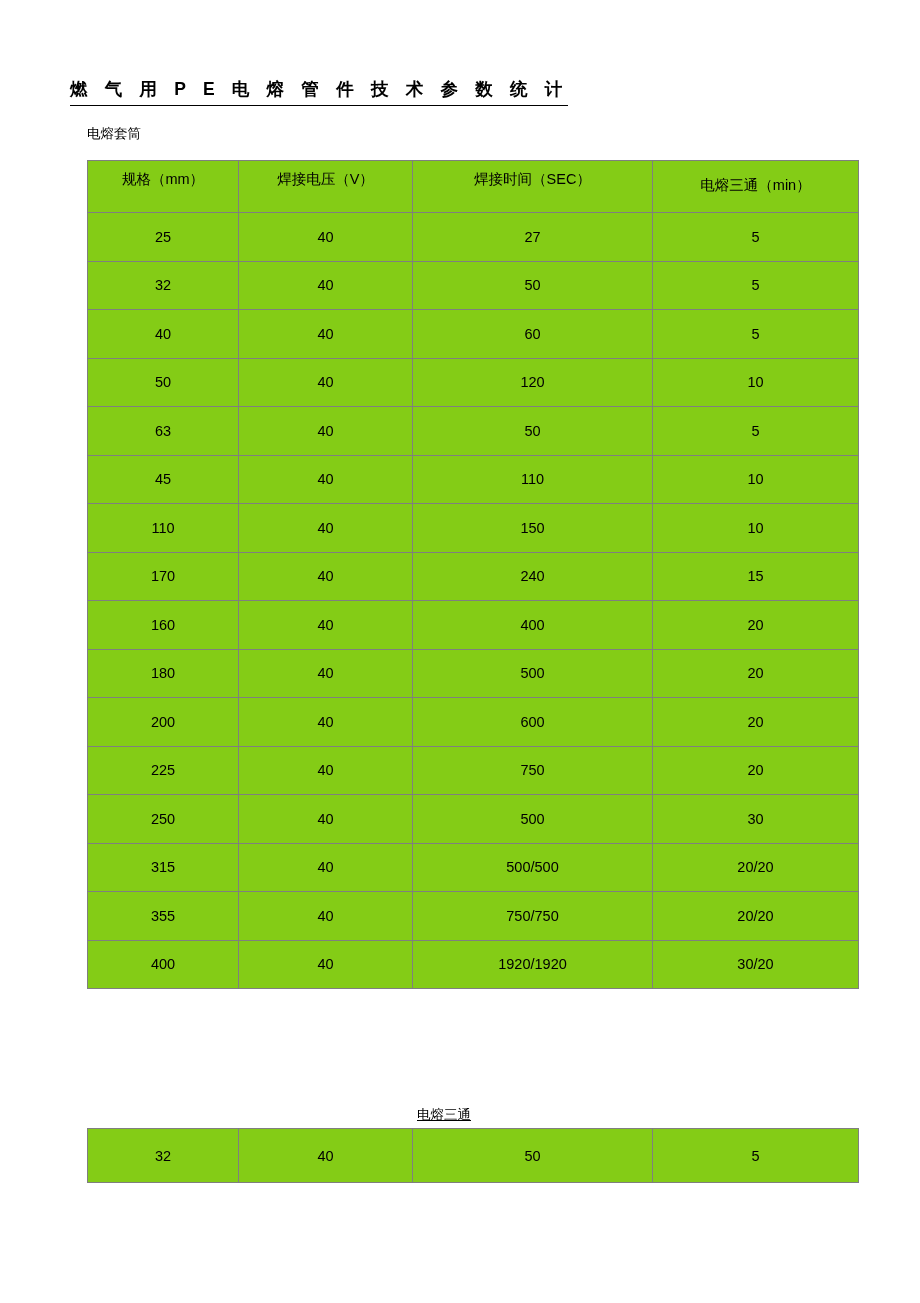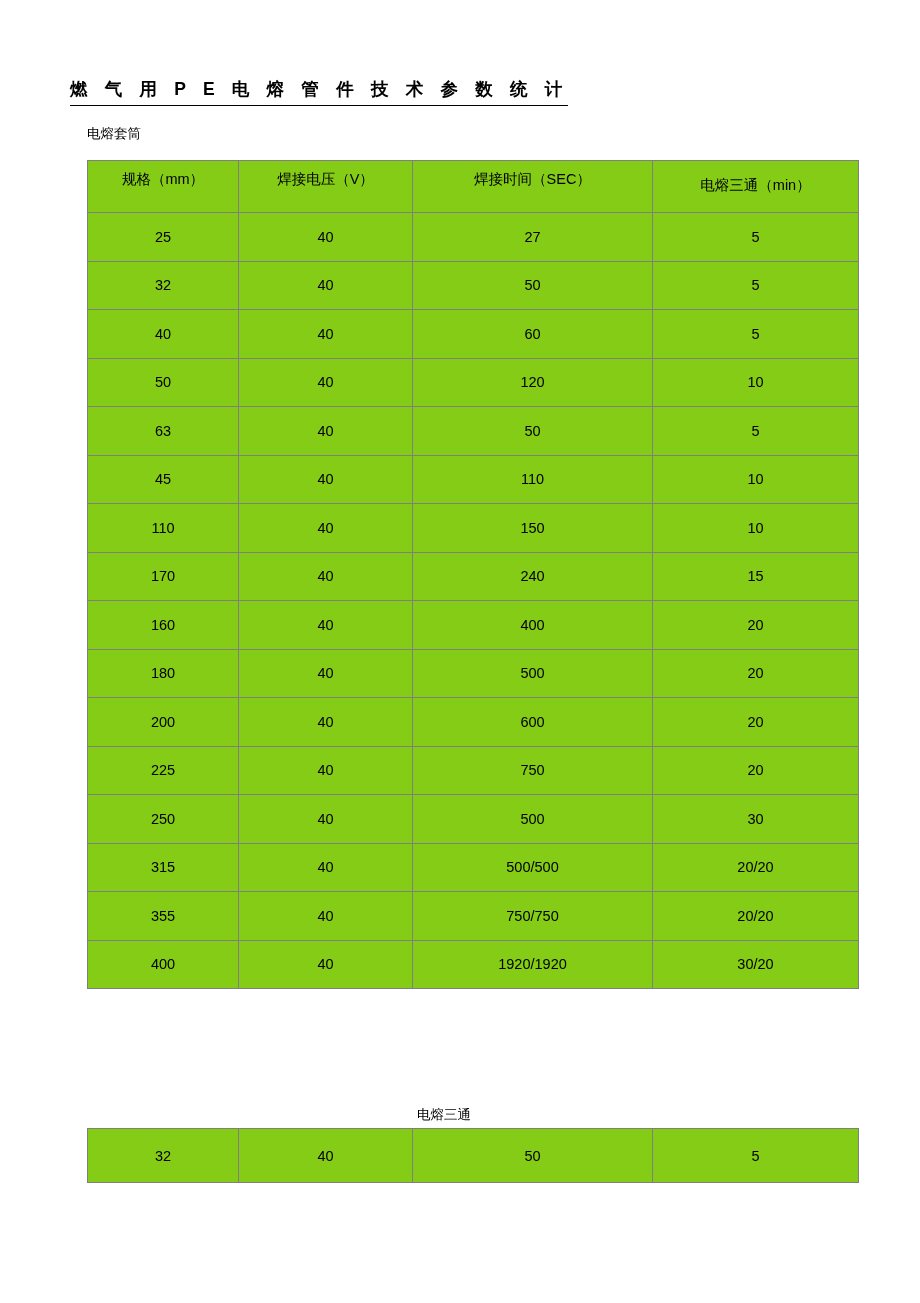--- a/index.html
+++ b/index.html
@@ -53,20 +53,21 @@
     left: 87px;
     top: 125px;
     width: 689px;
     text-align: left;
   }
   #caption-tee {
     left: 87px;
     top: 1106px;
     width: 714px;
     text-align: center;
+    text-decoration: underline;
   }
 
   
   table.param-table {
     position: absolute;
     border-collapse: collapse;
     table-layout: fixed;
     background: #84cc16;
   }
   #table-sleeve {

